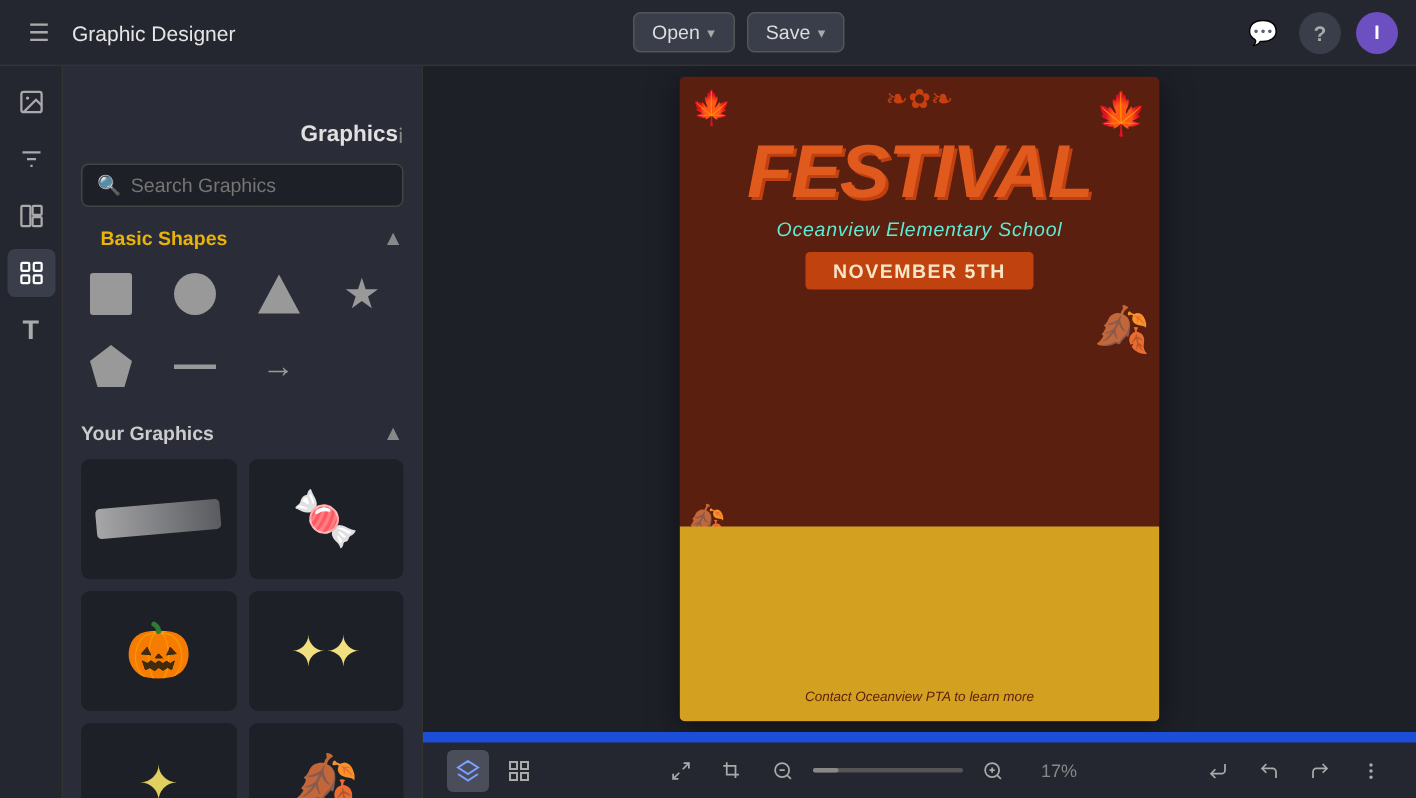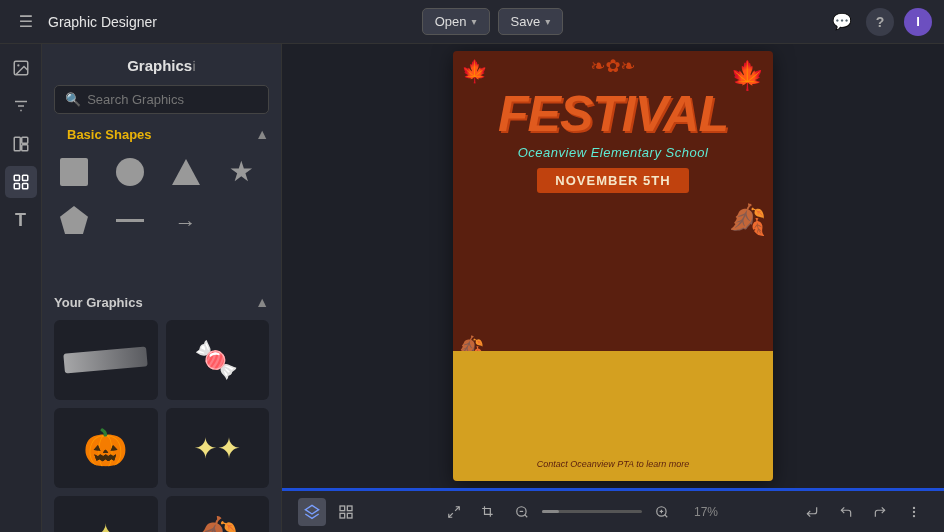--- a/index.html
+++ b/index.html
@@ -127,22 +127,23 @@
       display: flex;
       flex-direction: column;
       overflow-y: auto;
       flex-shrink: 0;
       padding: 12px;
       position: relative;
     }
     .panel-header {
       display: flex;
       align-items: center;
-      justify-content: center;
+      justify-content: flex-end;
       margin-bottom: 10px;
+      margin-top: 24px;
     }
     .panel-title {
       font-size: 15px;
       font-weight: 600;
       color: #e0e0e0;
     }
     .info-icon { color: #888; font-size: 14px; cursor: pointer; }
     .btn-computer {
       background: #5a6ee8;
       color: #fff;
@@ -232,21 +233,20 @@
       color: #999;
       font-size: 22px;
     }
 
     
     .your-graphics-header {
       display: flex;
       align-items: center;
       justify-content: space-between;
       margin-bottom: 10px;
-      margin-top: 38px;
     }
     .your-graphics-title {
       font-size: 13px;
       font-weight: 600;
       color: #ccc;
     }
     .graphics-grid {
       display: grid;
       grid-template-columns: 1fr 1fr;
       gap: 8px;
@@ -404,21 +404,21 @@
       left: 50%;
       transform: translateX(-50%);
       color: #c84010;
       font-size: 18px;
     }
 
     
     .bottom-toolbar {
       height: 44px;
       background: #252730;
-      border-top: 3px solid #1d4ed8;
+      border-top: 7px solid #1d4ed8;
       display: flex;
       align-items: center;
       justify-content: space-between;
       padding: 16px 16px;
       flex-shrink: 0;
     }
     .bottom-left { display: flex; gap: 6px; align-items: center; }
     .bottom-center { display: flex; align-items: center; gap: 6px; flex: 1; justify-content: center; }
     .bottom-right { display: flex; gap: 6px; align-items: center; }
     .bottom-icon-btn {

